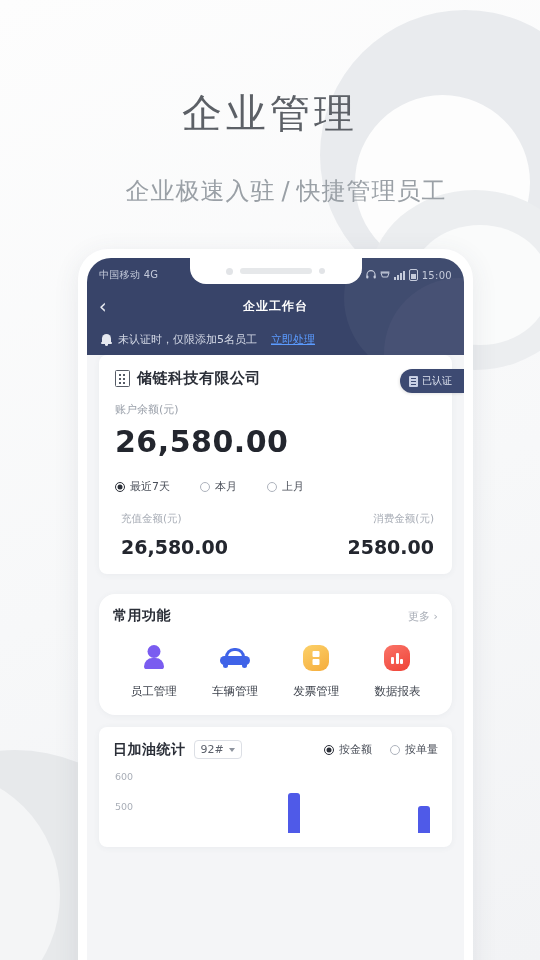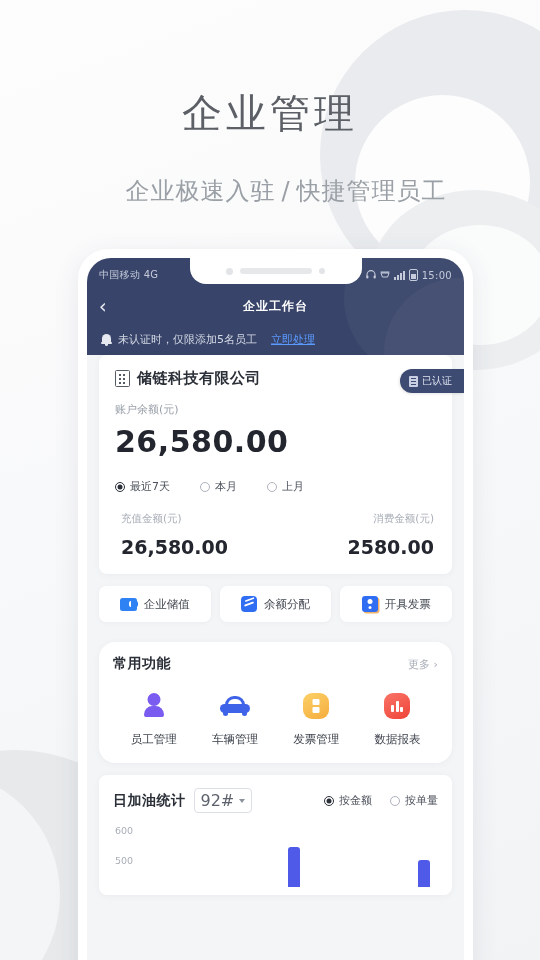--- a/index.html
+++ b/index.html
@@ -294,21 +294,21 @@
   .ic-bars i:nth-child(3){ left:16px; height:5px; }
 
   
   .chart-card { margin-top:12px; padding:13px 14px 0 14px; height:120px; overflow:hidden; }
   .chart-head { display:flex; align-items:center; justify-content:space-between; }
   .chart-head-left { display:flex; align-items:center; gap:8px; }
   .chart-title { font-size:14px; font-weight:700; color:#2b2f38; letter-spacing:.5px; }
   .oil-select {
     display:flex; align-items:center; gap:5px;
     border:1px solid #dcdfe5; border-radius:4px;
-    padding:2px 6px; font-size:16px; color:#5c6membrane; color:#5c616b; cursor:pointer;
+    padding:2px 6px; font-size:11px; color:#5c6membrane; color:#5c616b; cursor:pointer;
   }
   .caret { width:0;height:0;border-left:3.5px solid transparent;border-right:3.5px solid transparent;border-top:4.5px solid #8d939d; }
   .chart-radios { display:flex; align-items:center; gap:18px; }
   .chart-radios .radio { font-size:11px; }
   .plot { position:relative; margin-top:12px; height:62px; }
   .ylab { position:absolute; left:2px; font-size:9.5px; color:#a9aeb7; }
   .bar {
     position:absolute; bottom:0; width:12px; background:#4f5ae8; border-radius:3px 3px 0 0;
   }
 </style>
@@ -433,34 +433,20 @@
             <div class="stat-label">充值金额(元)</div>
             <div class="stat-value">26,580.00</div>
           </div>
           <div class="stat">
             <div class="stat-label">消费金额(元)</div>
             <div class="stat-value">2580.00</div>
           </div>
         </div>
       </div>
 
-      <div class="quick-row">
-        <div class="quick">
-          <span class="ico-wallet"></span>
-          <span class="quick-label">企业储值</span>
-        </div>
-        <div class="quick">
-          <span class="ico-chart"></span>
-          <span class="quick-label">余额分配</span>
-        </div>
-        <div class="quick">
-          <span class="ico-invoice"></span>
-          <span class="quick-label">开具发票</span>
-        </div>
-      </div>
 
       <div class="card func-card">
         <div class="func-head">
           <span class="func-title">常用功能</span>
           <span class="func-more">
             <span>更多</span>
             <span>›</span>
           </span>
         </div>
         <div class="func-grid">

